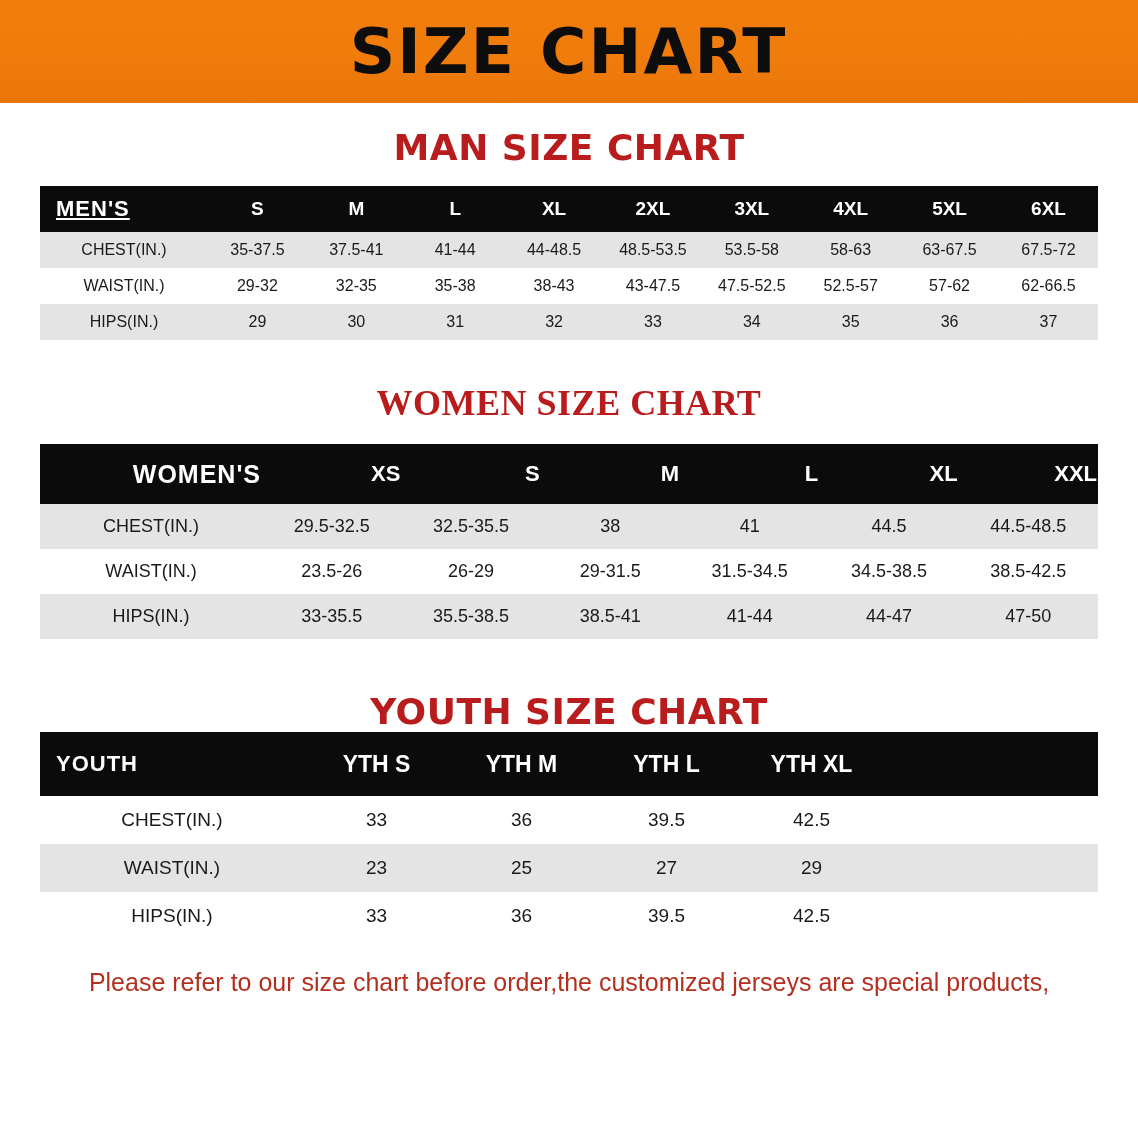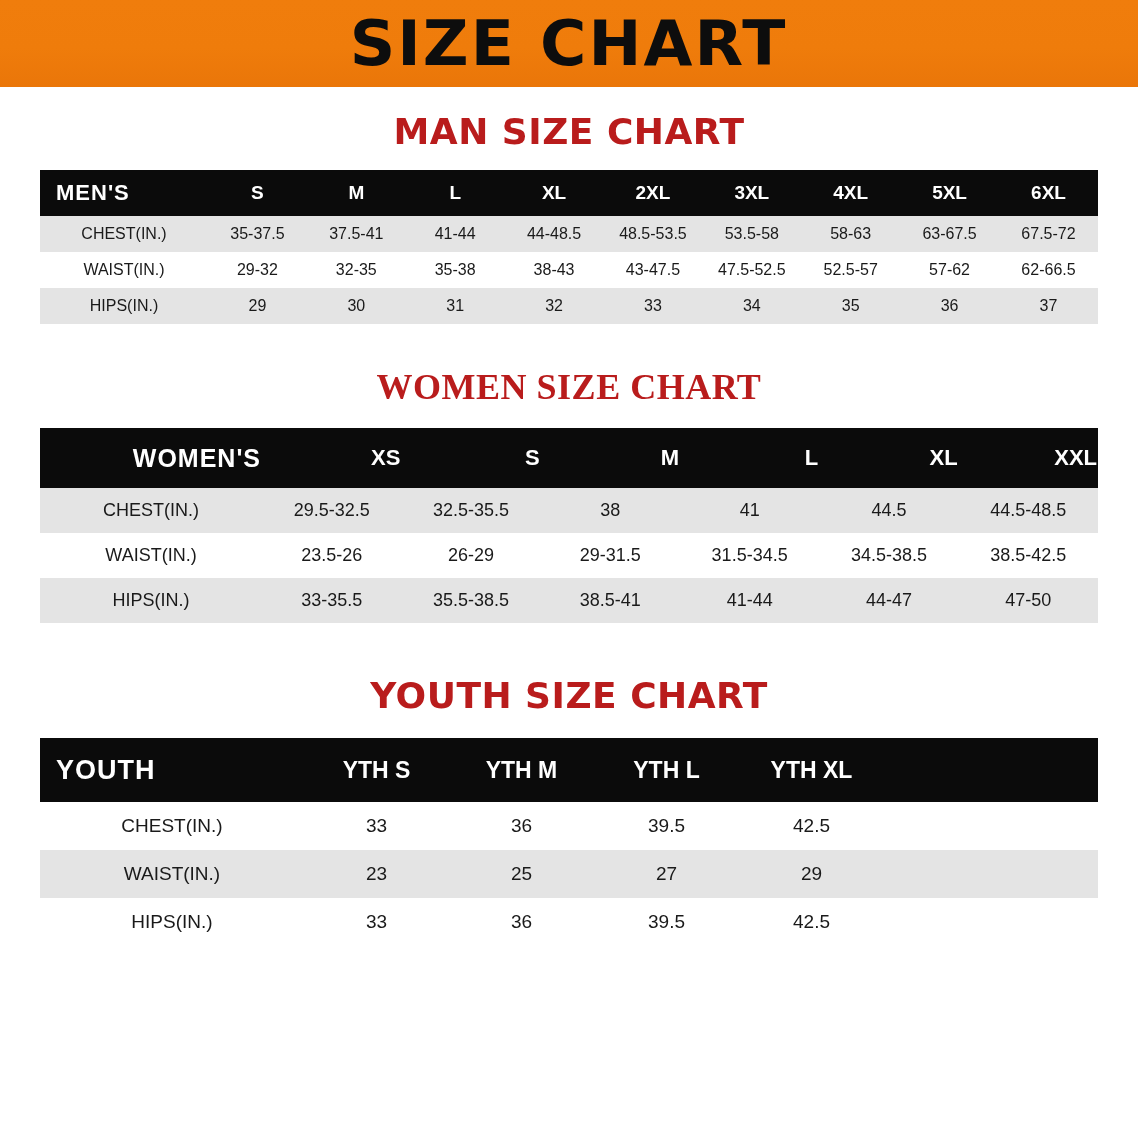--- a/index.html
+++ b/index.html
@@ -10,21 +10,21 @@
     width: 1138px;
     height: 1132px;
     background: #ffffff;
     font-family: "Liberation Sans", sans-serif;
     color: #111111;
     overflow: hidden;
   }
 
   
   .banner {
-    height: 87px;
+    height: 103px;
     background: linear-gradient(180deg, #f07d0c 0%, #ef7c0b 55%, #ea7609 100%);
     display: flex;
     align-items: center;
     justify-content: center;
   }
   .banner-title {
     font-family: "DejaVu Sans", sans-serif;
     font-weight: bold;
     font-size: 62px;
     letter-spacing: 2px;
@@ -37,21 +37,21 @@
   .section-title {
     text-align: center;
     font-family: "DejaVu Sans", sans-serif;
     font-weight: bold;
     font-size: 36px;
     letter-spacing: 0.5px;
     color: #b91c1c;
   }
   .section-title.man   { margin-top: 24px; margin-bottom: 18px; }
   .section-title.women { margin-top: 42px; margin-bottom: 20px; font-family: Liberation Serif, serif; }
-  .section-title.youth { margin-top: 52px; margin-bottom: 22px; }
+  .section-title.youth { margin-top: 52px; }
 
   
   .table-wrap {
     margin: 0 40px;
   }
   table.size-table {
     width: 1058px;
     border-collapse: collapse;
     table-layout: fixed;
   }
@@ -79,34 +79,34 @@
   
   table.size-table tbody tr.shade td { background: #e4e4e4; }
   table.size-table tbody tr.plain td { background: #ffffff; }
   table.size-table tbody td.rowlabel {
     text-align: center;
     font-weight: normal;
   }
 
   
   #men-table thead th { height: 44px; font-size: 19px; }
-  #men-table thead th.rowlabel { font-size: 22px; }
+  #men-table thead th.rowlabel { font-size: 22px; text-decoration: underline; }
   #men-table tbody td { height: 34px; font-size: 16px; }
   #men-table tbody td.rowlabel { font-size: 16px; }
   #men-table col.c-label { width: 168px; }
 
   
   #women-table thead th { height: 58px; font-size: 22px; text-align: right; }
   #women-table thead th.rowlabel { font-size: 25px; }
   #women-table tbody td { height: 43px; font-size: 18px; }
   #women-table col.c-label { width: 222px; }
 
   
   #youth-table thead th { height: 62px; font-size: 23px; }
-  #youth-table thead th.rowlabel { font-size: 27px; margin-left: 24px; }
+  #youth-table thead th.rowlabel { font-size: 22px; margin-left: 24px; }
   #youth-table tbody td { height: 46px; font-size: 19px; }
   #youth-table col.c-label { width: 264px; }
   #youth-table col.c-last { width: 214px; }
 
   
   .note {
     margin: 26px 44px 0 44px;
     color: #b3301f;
     font-family: "Liberation Sans", sans-serif;
     font-size: 25px;
@@ -294,13 +294,14 @@
         <td>36</td>
         <td>39.5</td>
         <td>42.5</td>
         <td></td>
       </tr>
     </tbody>
   </table>
 </div>
 
 <div class="note">
+  <span class="line">Please refer to our size chart before order,the customized jerseys are special products,</span>
 </div>
 
 </body></html>

